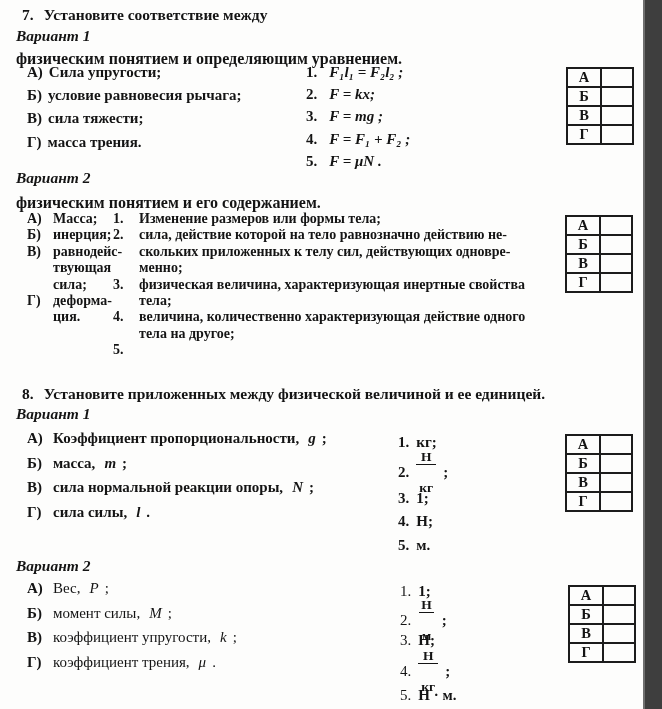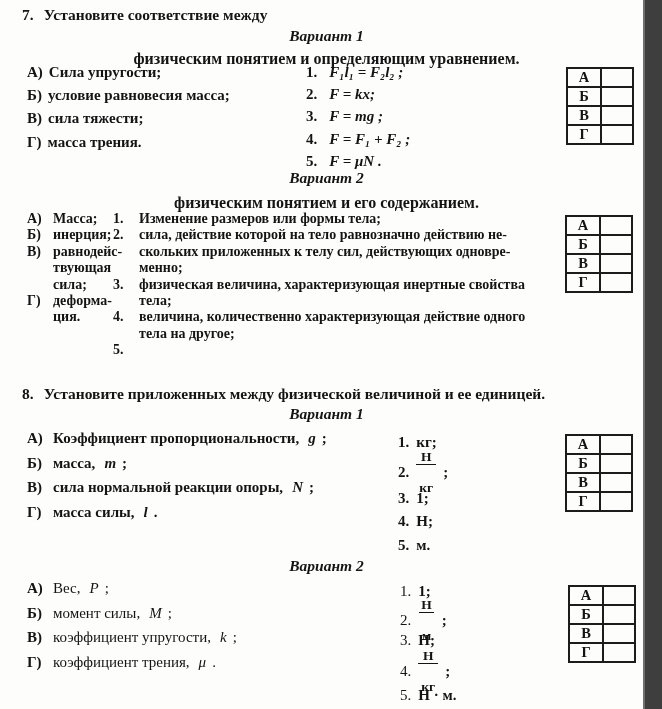--- a/index.html
+++ b/index.html
@@ -6,21 +6,21 @@
   #page{
     position:relative;width:662px;height:709px;background:#fdfdfc;
     font-family:"Liberation Serif","DejaVu Serif",serif;color:#141414;
     overflow:hidden;
   }
   .edge-strip{position:absolute;top:0;right:0;width:17px;height:709px;background:#3e3e3e;}
   .edge-strip-line{position:absolute;top:0;right:17px;width:2px;height:709px;background:#6f6f6f;}
 
   .abs{position:absolute;}
   .b{font-weight:bold;}
-  .center{left:4px;width:645px;text-align:center;}
+  .center{left:16px;width:645px;text-align:left;}
 
   .task-title{font-size:15.5px;font-weight:bold;display:flex;gap:10px;}
   .variant-heading{font-size:15.5px;font-weight:bold;font-style:italic;}
   .subtitle{font-size:16px;font-weight:bold;}
 
   
   .t7v1-items .row{display:flex;gap:6px;height:23.2px;font-size:15px;font-weight:bold;}
   .t7v1-eqs .row{display:flex;gap:12px;height:22.2px;font-size:15px;font-weight:bold;}
   .t7v1-eqs .eq{font-style:italic;}
 
@@ -67,21 +67,21 @@
   <div class="abs center variant-heading" style="top:27px;">Вариант 1</div>
   <div class="abs center subtitle" style="top:50px;">физическим понятием и определяющим уравнением.</div>
 
   <div class="abs t7v1-items" style="left:27px;top:64px;">
     <div class="row">
       <span>А)</span>
       <span>Сила упругости;</span>
     </div>
     <div class="row">
       <span>Б)</span>
-      <span>условие равновесия масса;</span>
+      <span>условие равновесия рычага;</span>
     </div>
     <div class="row">
       <span>В)</span>
       <span>сила тяжести;</span>
     </div>
     <div class="row">
       <span>Г)</span>
       <span>масса трения.</span>
     </div>
   </div>
@@ -223,21 +223,21 @@
       <span>;</span>
     </div>
     <div class="row">
       <span class="mk">В)</span>
       <span>сила нормальной реакции опоры,</span>
       <span class="sym">N</span>
       <span>;</span>
     </div>
     <div class="row">
       <span class="mk">Г)</span>
-      <span>масса силы,</span>
+      <span>сила силы,</span>
       <span class="sym">l</span>
       <span>.</span>
     </div>
   </div>
 
   <div class="abs unit-row bold" style="left:398px;top:434px;">
     <span class="n">1.</span>
     <span class="u">кг;</span>
   </div>
   <div class="abs unit-row bold" style="left:398px;top:450px;">

